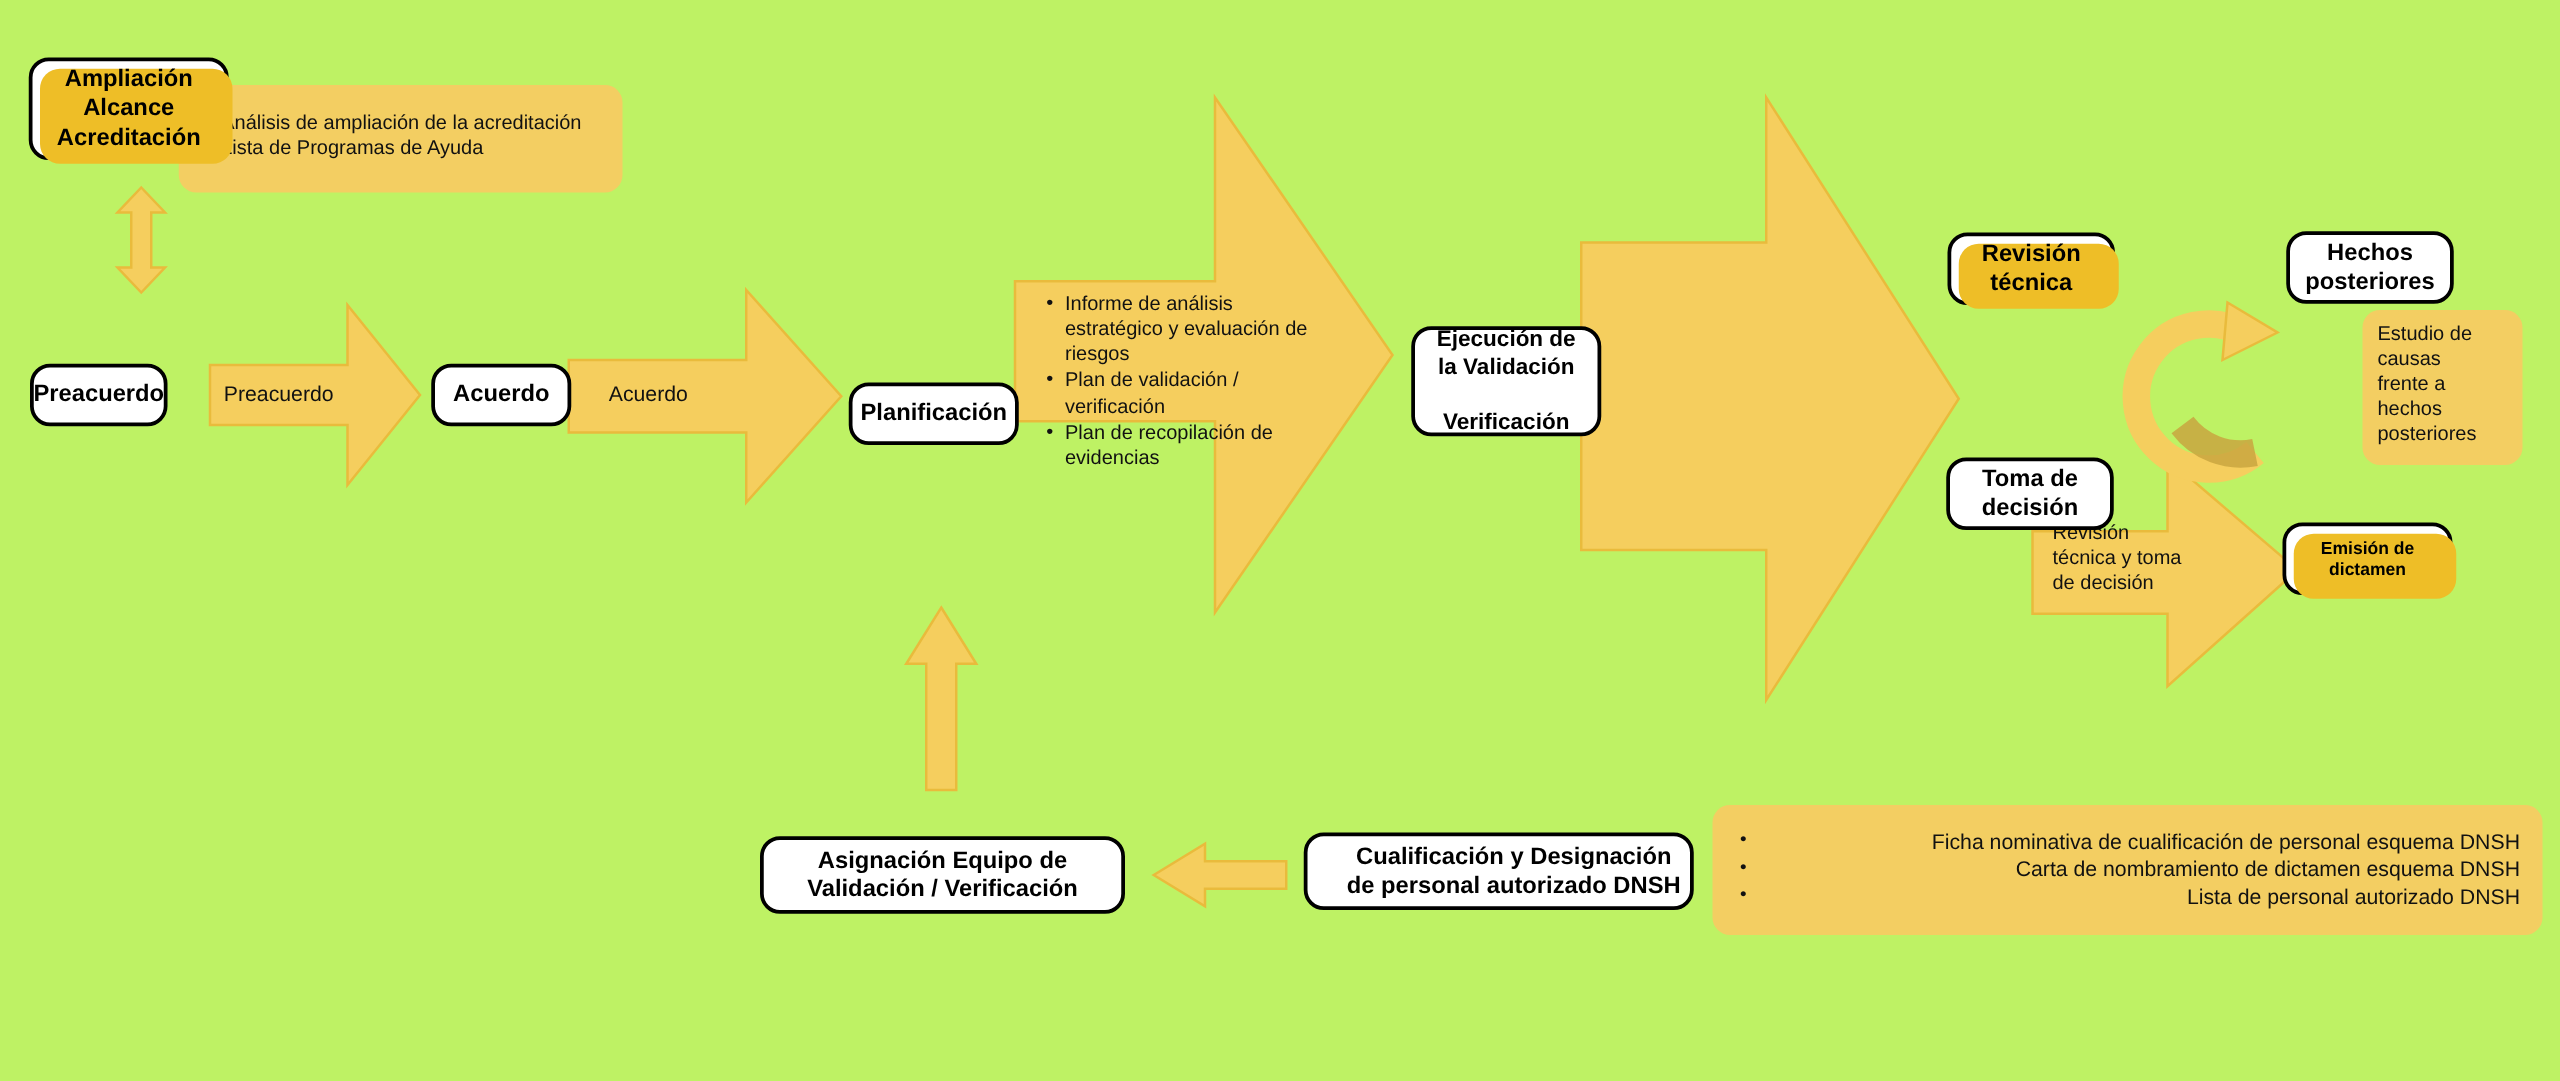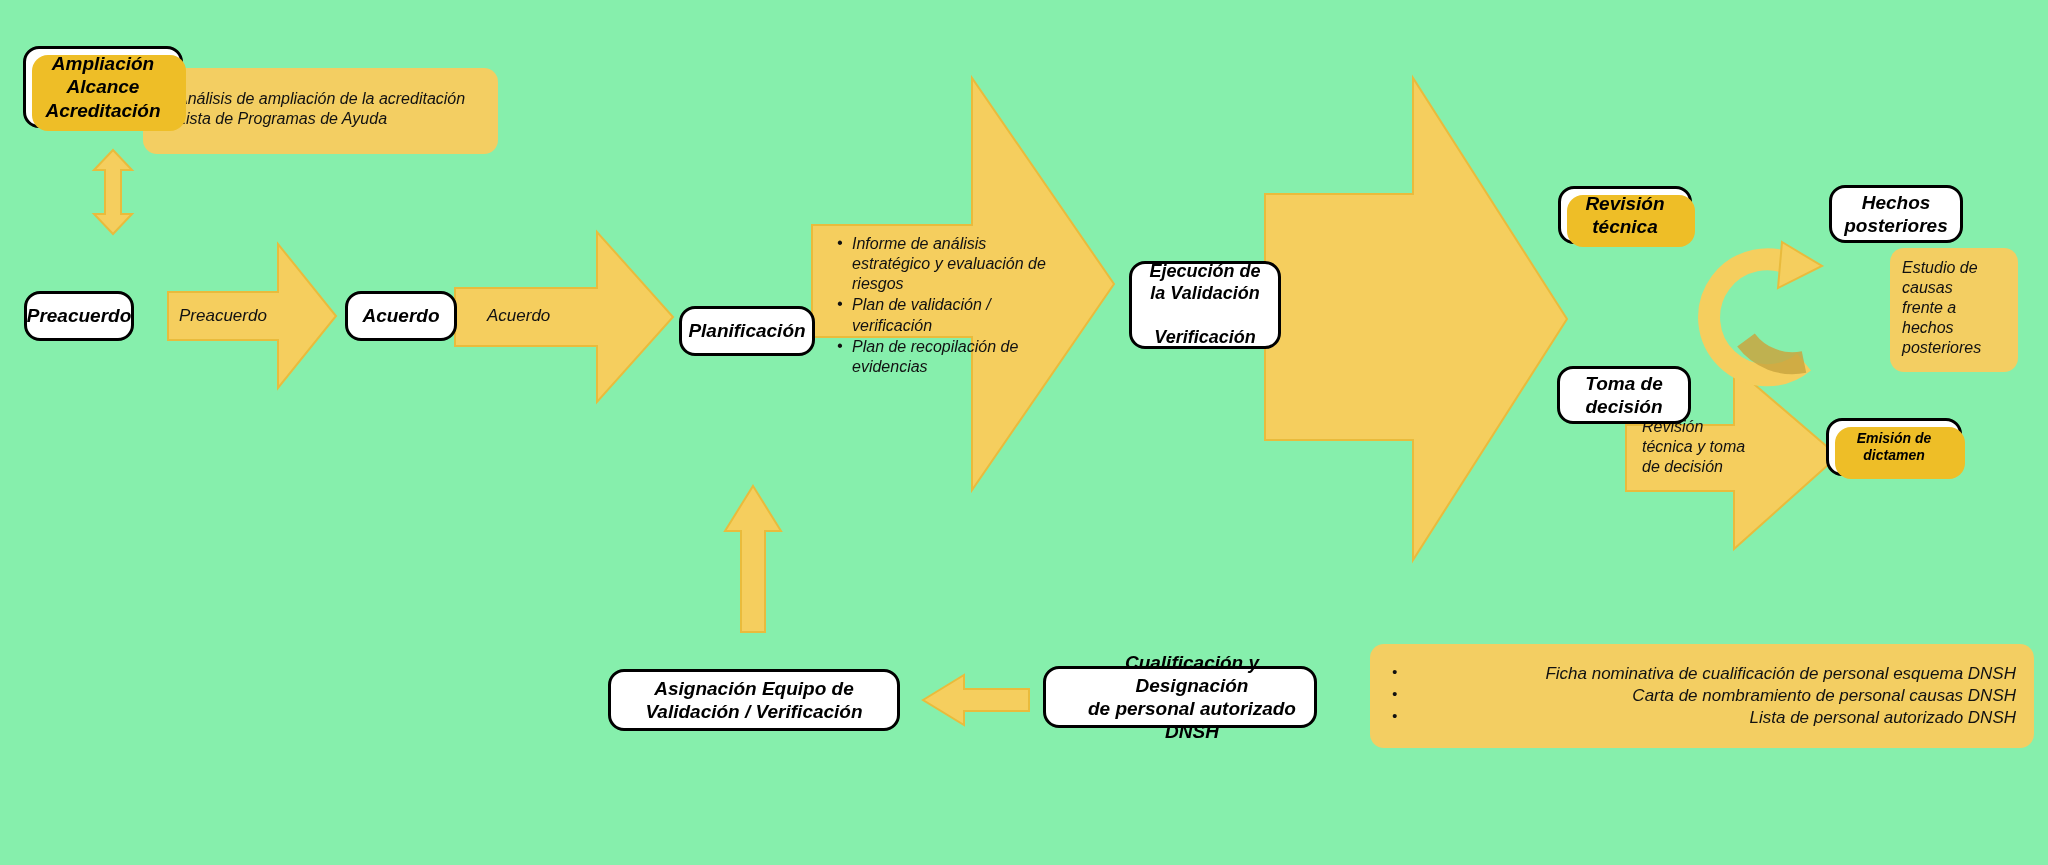--- a/index.html
+++ b/index.html
@@ -8,23 +8,22 @@
     background: #ffffff;
   }
   body {
     font-family: "Liberation Sans", sans-serif;
     -webkit-font-smoothing: antialiased;
   }
   #canvas {
     position: relative;
     width: 2048px;
     height: 865px;
-    background: #86efac;
+    background: #bef264;
     overflow: hidden;
-    font-style: italic;
   }
 
   
   .node {
     position: absolute;
     box-sizing: border-box;
     background: #ffffff;
     border: 3px solid #000000;
     border-radius: 16px;
     display: flex;
@@ -237,26 +236,26 @@
     <span class="nlabel">Asignación Equipo de
 Validación / Verificación</span>
   </div>
 
   <div class="arrowsvg" style="left:920px; top:672px; width:112px; height:56px;">
     <svg width="112" height="56" viewBox="0 0 112 56">
       <polygon points="3,28 44,3 44,17 109,17 109,39 44,39 44,53" fill="#F5CE5E" stroke="#E9BB3C" stroke-width="2"></polygon>
     </svg>
   </div>
 
-  <div class="node" style="left:1043px; top:666px; width:274px; height:62px; font-size:19px;padding-left:24px;">
+  <div class="node" style="left:1043px; top:666px; width:312px; height:62px; font-size:19px;padding-left:24px;">
     <span class="nlabel">Cualificación y Designación
 de personal autorizado DNSH</span>
   </div>
 
   <div class="callout" style="left:1370px; top:644px; width:664px; height:104px; padding:20px 18px 0 18px; font-size:17px;text-align:right;">
     <ul>
       <li>Ficha nominativa de cualificación de personal esquema DNSH</li>
-      <li>Carta de nombramiento de personal causas DNSH</li>
+      <li>Carta de nombramiento de dictamen esquema DNSH</li>
       <li>Lista de personal autorizado DNSH</li>
     </ul>
   </div>
 
 </div>
 
 </body></html>

